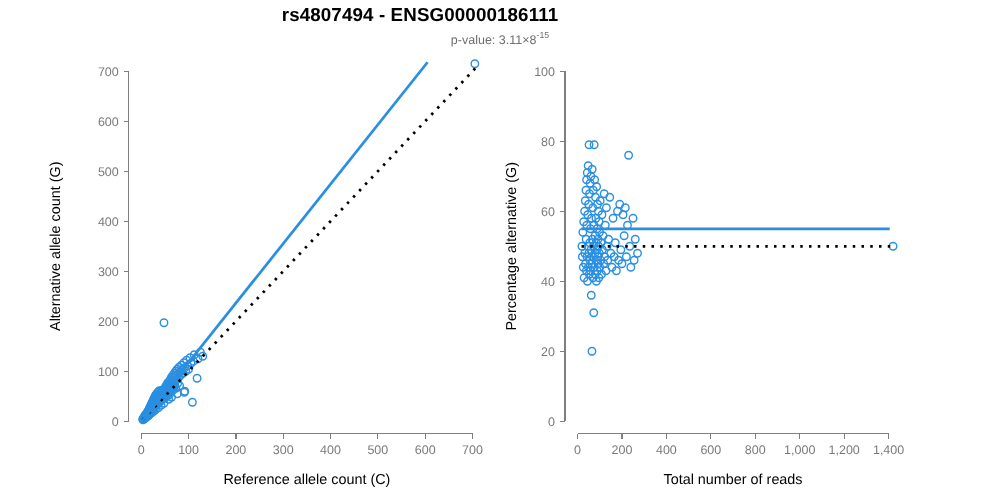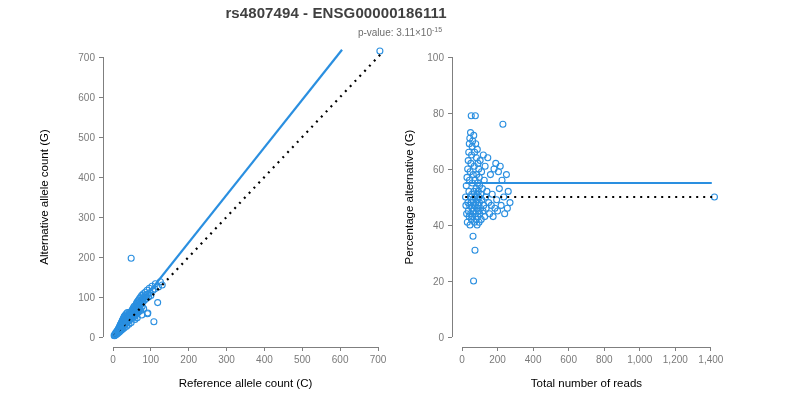--- a/index.html
+++ b/index.html
@@ -22,21 +22,21 @@
   }
   .title {
     position: absolute;
     top: 4px;
     left: 0;
     width: 672px;
     text-align: center;
     font-size: 15px;
     font-weight: bold;
     letter-spacing: 0.1px;
-    color: #404040;
+    color: #000000;
   }
   .subtitle {
     position: absolute;
     top: 27px;
     left: 0;
     width: 800px;
     text-align: center;
     font-size: 10px;
     color: #6e6e6e;
   }
@@ -92,21 +92,21 @@
     stroke-dasharray: 2 5;
   }
 </style>
 </head>
 <body>
 
 <div id="root">
 
   <div class="title">rs4807494 - ENSG00000186111</div>
 
-  <div class="subtitle"><span>p-value: 3.11×10</span><sup>-15</sup></div>
+  <div class="subtitle"><span>p-value: 3.11×8</span><sup>-15</sup></div>
 
   <div class="panel" id="panel-left">
       <svg width="400" height="360" viewBox="0 0 400 360">
         <line x1="103" y1="17" x2="103" y2="297" class="axis-line"></line>
         <line x1="99" y1="297" x2="103" y2="297" class="tick-mark"></line>
         <text x="95" y="300.5" class="tick-label" text-anchor="end">0</text>
         <line x1="99" y1="257" x2="103" y2="257" class="tick-mark"></line>
         <text x="95" y="260.5" class="tick-label" text-anchor="end">100</text>
         <line x1="99" y1="217" x2="103" y2="217" class="tick-mark"></line>
         <text x="95" y="220.5" class="tick-label" text-anchor="end">200</text>

